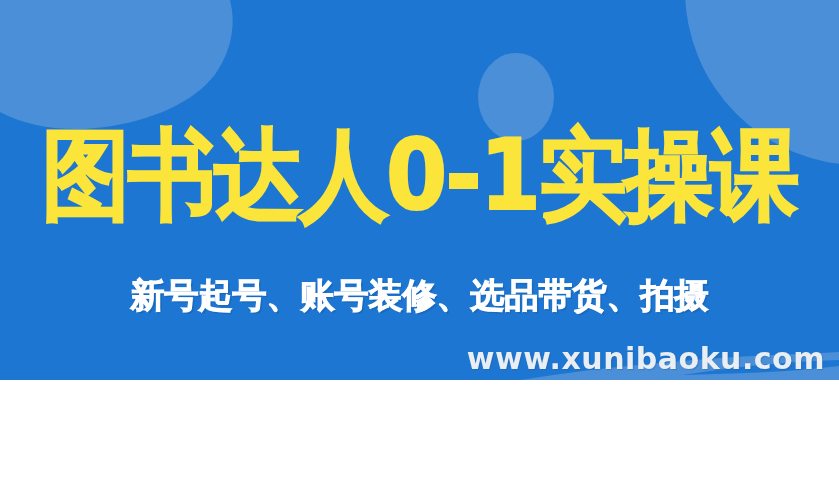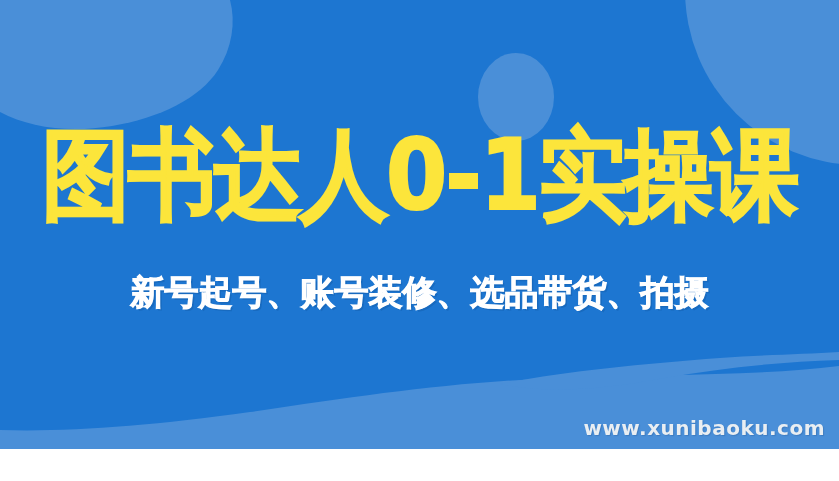--- a/index.html
+++ b/index.html
@@ -7,21 +7,21 @@
     padding: 0;
     background: #ffffff;
   }
   body {
     font-family: "Liberation Sans", "DejaVu Sans", sans-serif;
   }
 
   #banner {
     position: relative;
     width: 839px;
-    height: 449px;
+    height: 380px;
     overflow: hidden;
     background: #1d76d1;
   }
 
   
   #bg-layer {
     position: absolute;
     inset: 0;
     width: 839px;
     height: 481px;
@@ -60,33 +60,33 @@
     z-index: 5;
   }
   .sub-line {
     display: block;
     color: #ffffff;
     font-size: 34px;
     line-height: 46px;
     font-weight: 700;
     letter-spacing: 0px;
     white-space: nowrap;
-    font-family: Liberation Mono, monospace;
+    font-family: Liberation Sans, sans-serif;
     -webkit-text-stroke: 1px #ffffff;
     text-shadow: 2px 2px 0 rgba(12, 80, 150, 0.30);
   }
 
   
   .watermark {
     position: absolute;
     right: 14px;
     bottom: 7px;
     z-index: 6;
     color: #e9eef2;
-    font-size: 20px;
+    font-size: 30px;
     line-height: 28px;
     font-weight: 700;
     letter-spacing: 0.5px;
     font-family: "DejaVu Sans", "Liberation Sans", sans-serif;
     text-shadow: 1px 1px 1px rgba(40, 90, 150, 0.35);
     white-space: nowrap;
   }
 </style>
 </head>
 <body>

